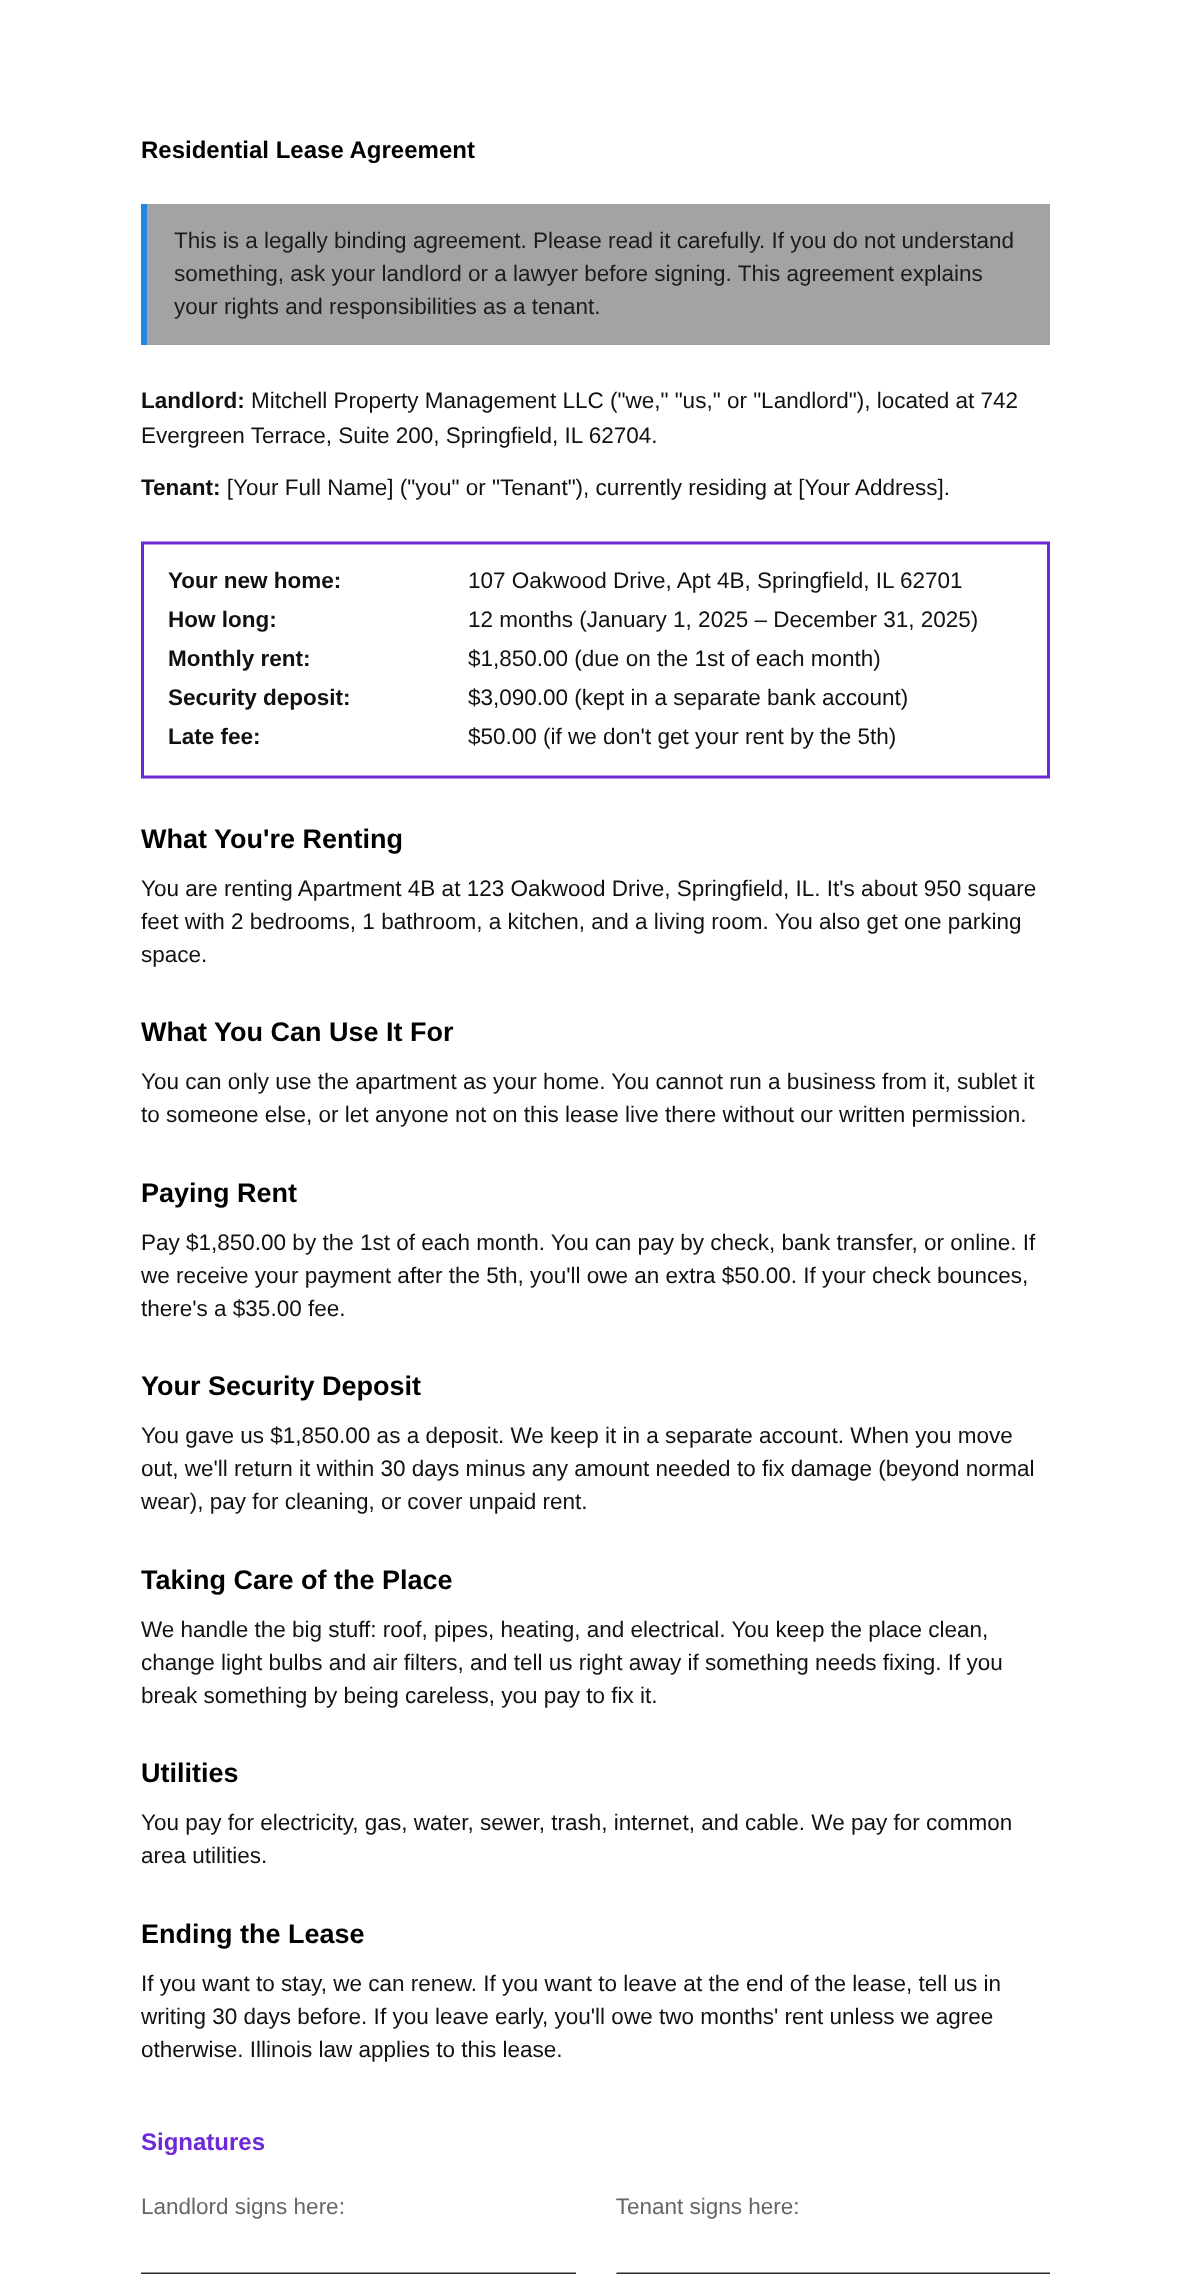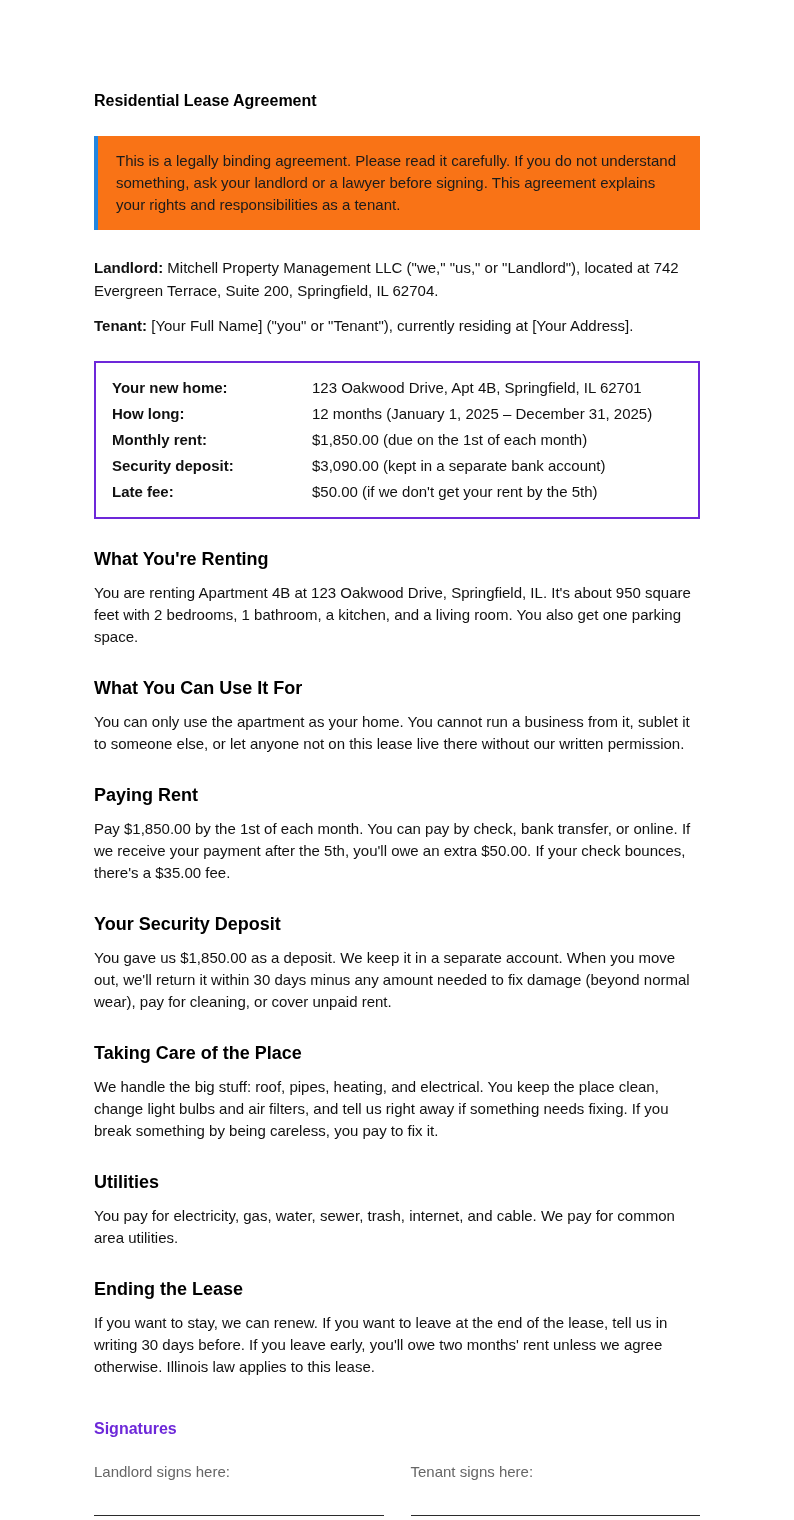--- a/index.html
+++ b/index.html
@@ -16,21 +16,21 @@
     margin: 0 auto;
     padding: 92px 0 90px;
   }
   h1.doc-title {
     font-size: 16px;
     font-weight: bold;
     color: #000000;
     margin: 0 0 26px;
   }
   .notice {
-    background: #f97316;
+    background: #a3a3a3;
     border-left: 4px solid #2386e0;
     padding: 14px 18px;
     margin: 0 0 26px;
   }
   .notice p {
     font-size: 15px;
     line-height: 22px;
     color: #1b1b1b;
   }
   p.party {
@@ -104,21 +104,21 @@
   </div>
 
   <p class="party"><strong>Landlord:</strong> <span>Mitchell Property Management LLC ("we," "us," or "Landlord"), located at 742 Evergreen Terrace, Suite 200, Springfield, IL 62704.</span></p>
 
   <p class="party"><strong>Tenant:</strong> <span>[Your Full Name] ("you" or "Tenant"), currently residing at [Your Address].</span></p>
 
   <table class="summary">
     <tbody>
       <tr>
         <td class="row-label">Your new home:</td>
-        <td class="row-value">123 Oakwood Drive, Apt 4B, Springfield, IL 62701</td>
+        <td class="row-value">107 Oakwood Drive, Apt 4B, Springfield, IL 62701</td>
       </tr>
       <tr>
         <td class="row-label">How long:</td>
         <td class="row-value">12 months (January 1, 2025 – December 31, 2025)</td>
       </tr>
       <tr>
         <td class="row-label">Monthly rent:</td>
         <td class="row-value">$1,850.00 (due on the 1st of each month)</td>
       </tr>
       <tr>

